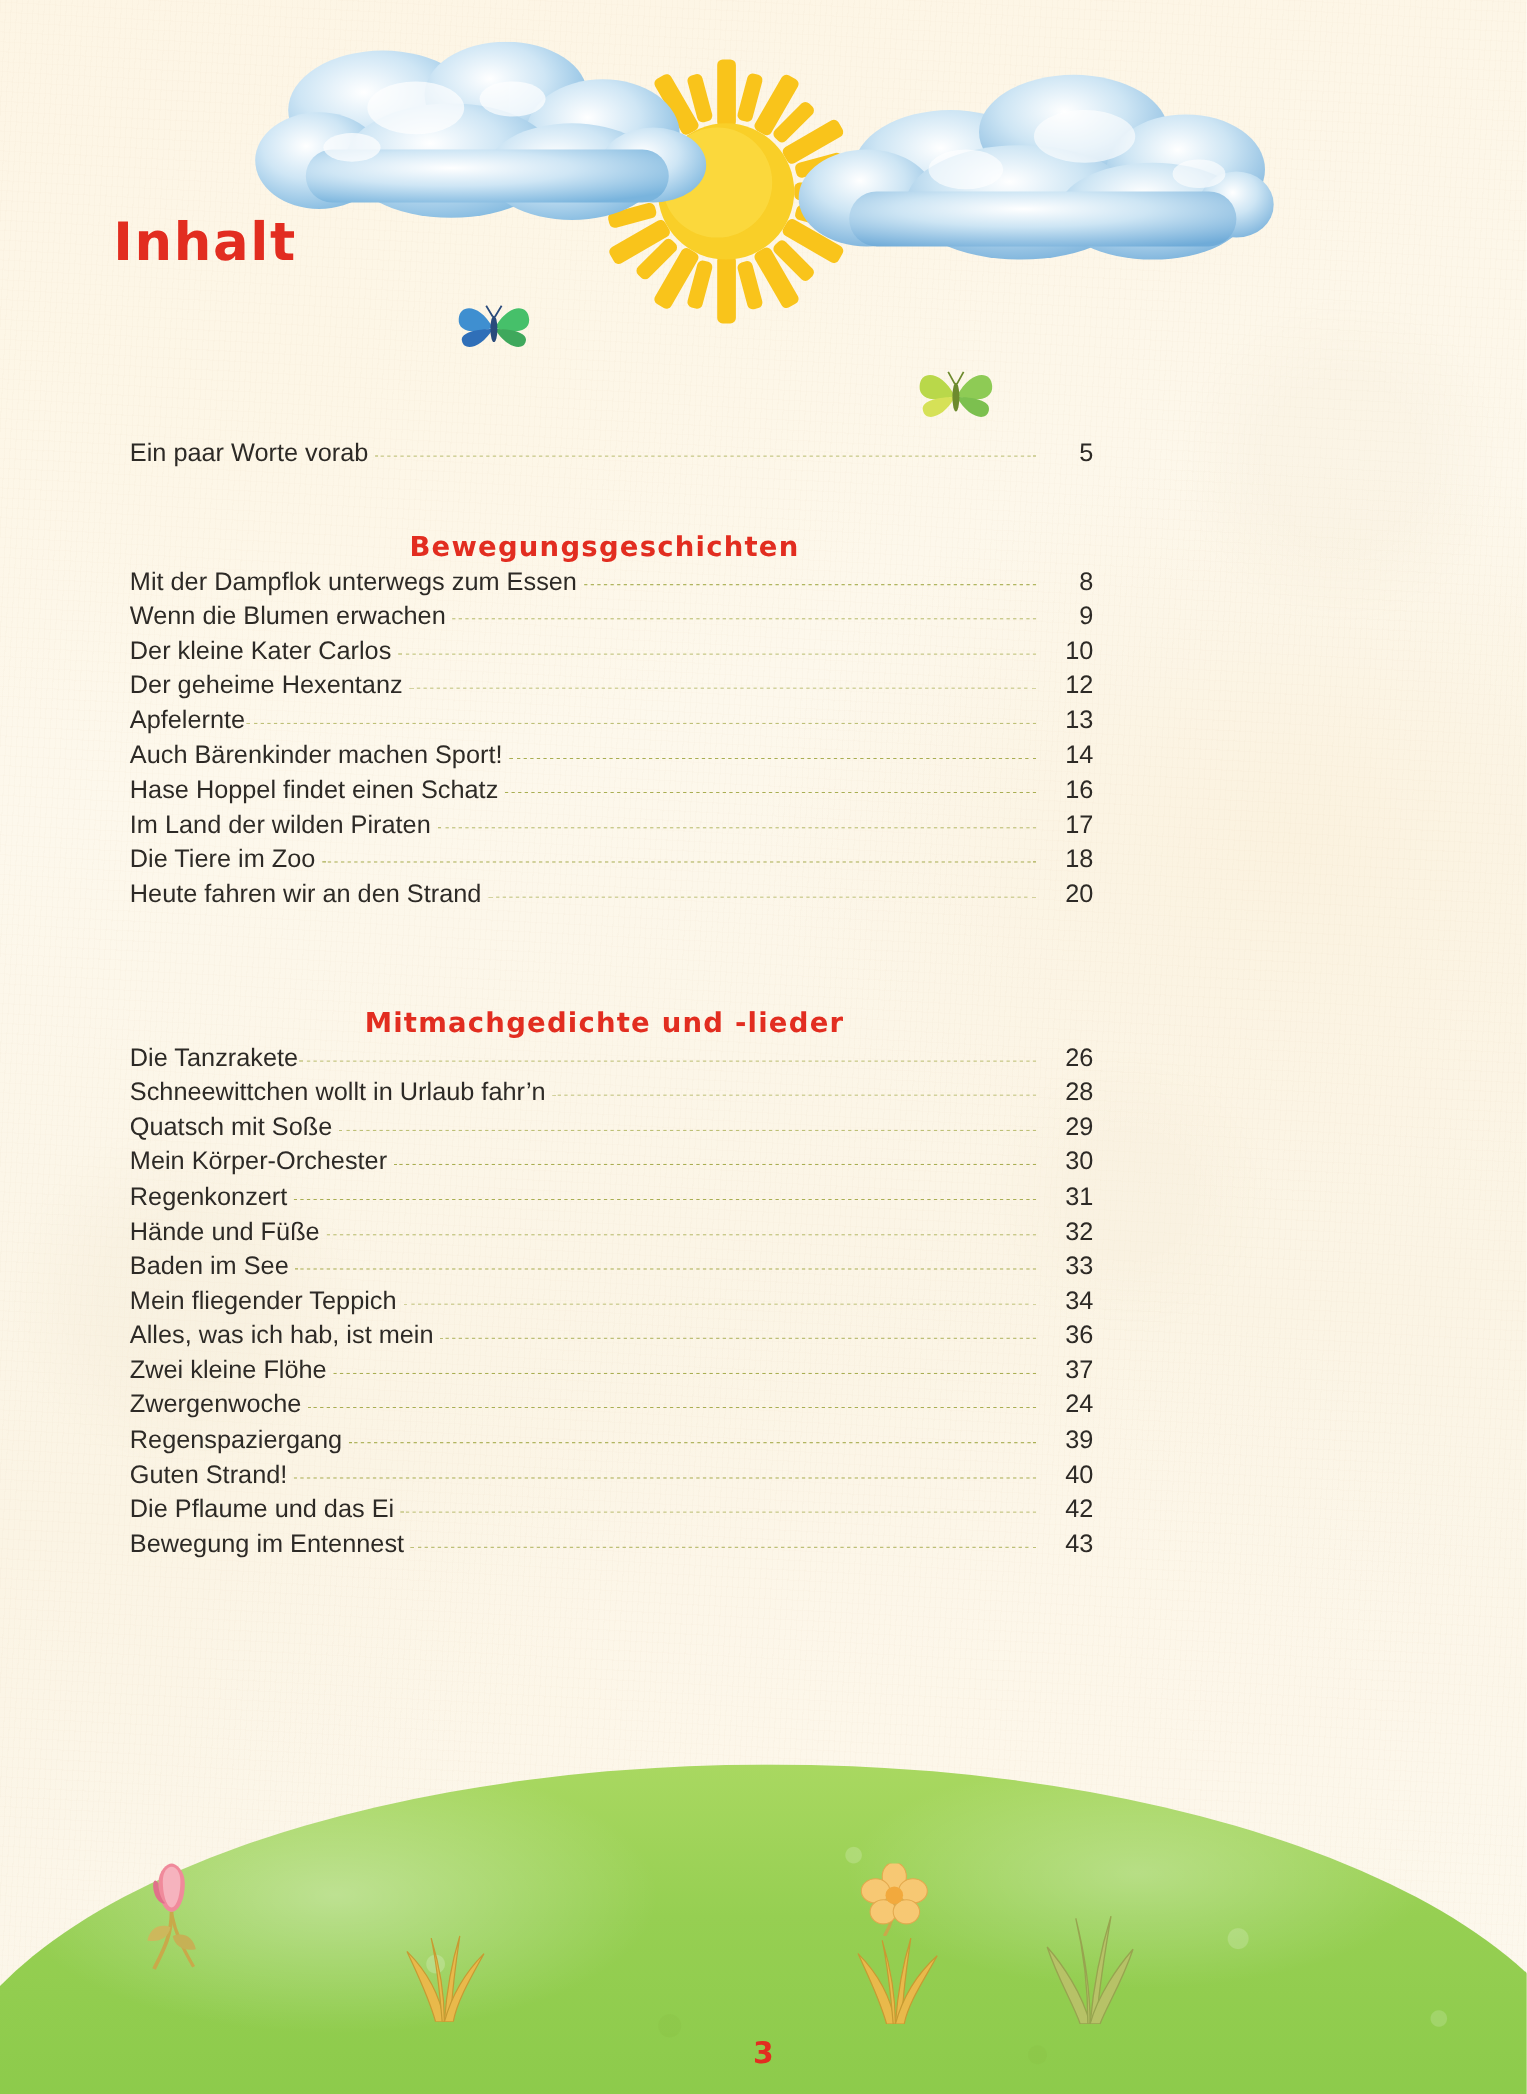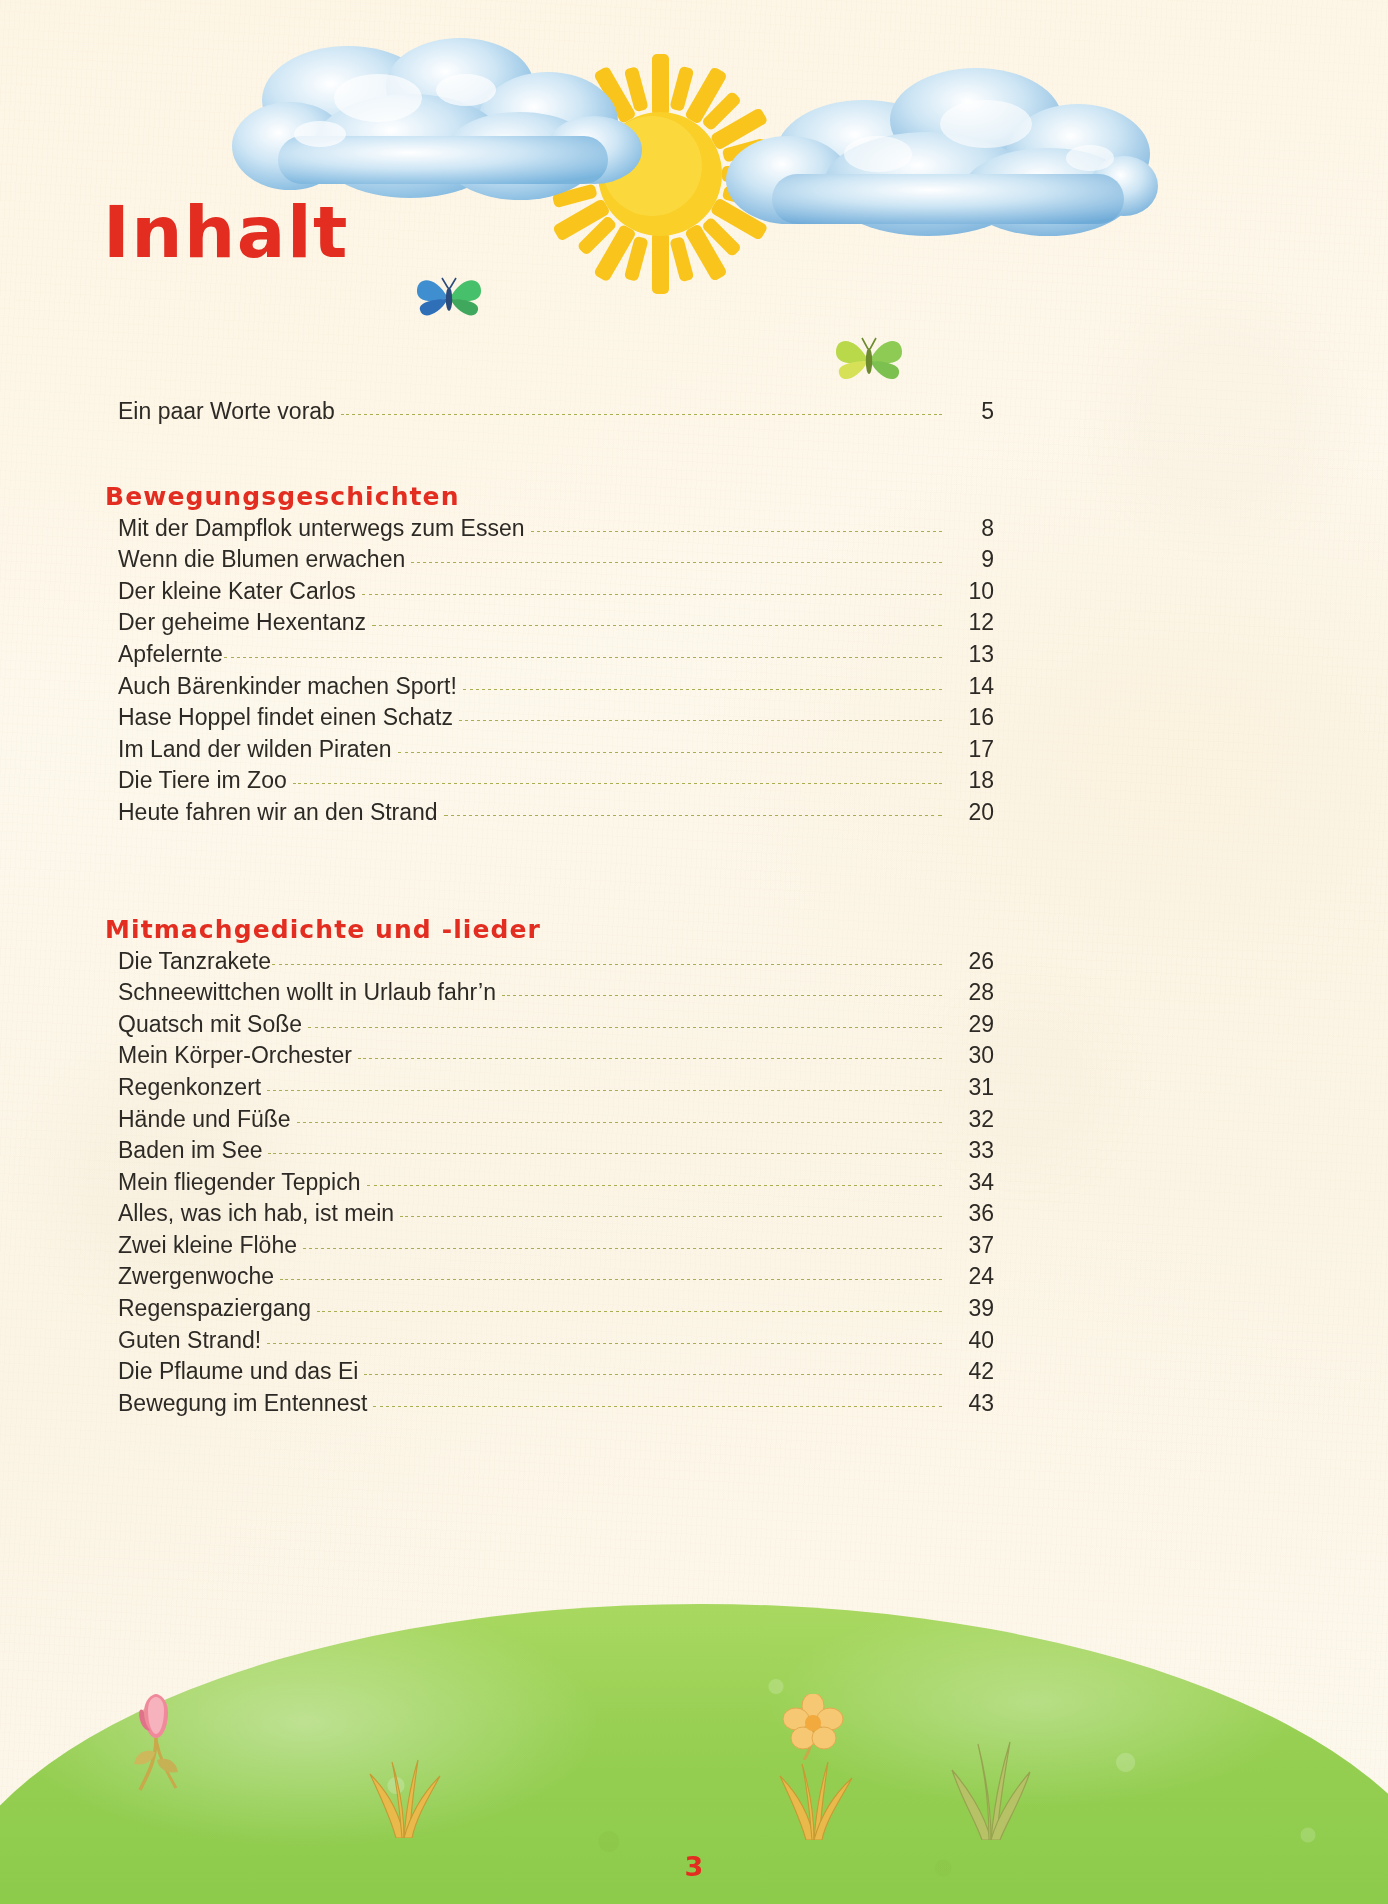--- a/index.html
+++ b/index.html
@@ -31,21 +31,21 @@
       radial-gradient(circle at 12% 62%, rgba(205,180,135,.10) 0 80px, rgba(0,0,0,0) 160px),
       radial-gradient(circle at 88% 22%, rgba(205,180,135,.09) 0 70px, rgba(0,0,0,0) 150px),
       radial-gradient(circle at 74% 57%, rgba(210,185,140,.07) 0 60px, rgba(0,0,0,0) 130px);
   }
 
   
   .title {
     position: absolute;
     left: 103px;
     top: 196px;
-    font-size: 72px;
+    font-size: 48px;
     font-weight: 700;
     letter-spacing: 1.5px;
     color: #e22d20;
     line-height: 1;
     font-family: "DejaVu Sans", sans-serif;
   }
 
   
   .toc {
     position: absolute;
@@ -53,20 +53,21 @@
     top: 398px;
     width: 890px;
   }
   .section-head {
     color: #e22d20;
     font-size: 25px;
     font-weight: 700;
     letter-spacing: 1.1px;
     font-family: "DejaVu Sans", sans-serif;
     margin: 0 0 4px 1px;
+    text-align: center;
   }
   .gap-lg { height: 52px; }
   .gap-xl { height: 84px; }
 
   .row {
     display: flex;
     align-items: baseline;
     height: 31.6px;
     color: #2d2a26;
     font-size: 23px;

